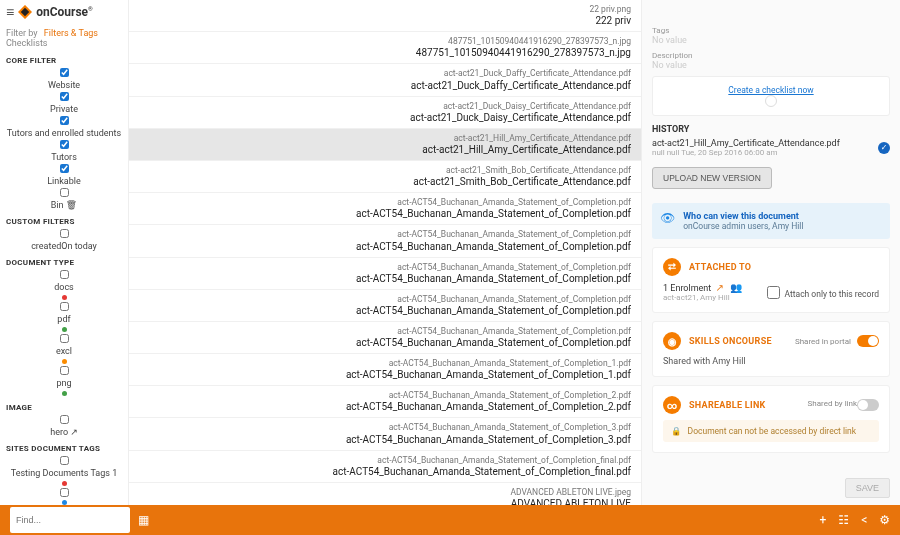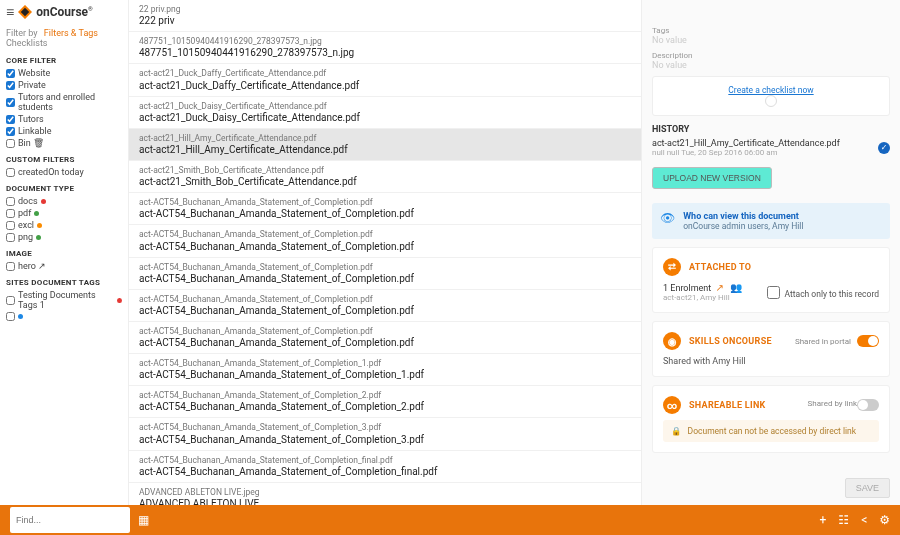--- a/index.html
+++ b/index.html
@@ -7,41 +7,41 @@
 .app { display: flex; height: 505px; width: 900px; }
 .sidebar { width: 128px; flex-shrink: 0; background: #fff; padding: 4px 6px; overflow-y: auto; font-size: 9px; }
 .logo-row { display: flex; align-items: center; gap: 4px; margin-bottom: 8px; }
 .menu-icon { font-size: 14px; color: #555; }
 .logo-txt { font-size: 12px; font-weight: bold; letter-spacing: 0; }
 .logo-txt sup { font-size: 6px; }
 .filter-row { margin: 4px 0 8px 0; font-size: 9px; }
 .tab { color: #888; margin-right: 4px; }
 .tab.active { color: #e8740c; }
 .section-hd { font-size: 8px; font-weight: bold; color: #333; letter-spacing: 0.3px; margin: 6px 0 2px 0; }
-.filter-item { display: flex; align-items: center; gap: 3px; padding: 1px 0; font-size: 9px; color: #444; }
+.filter-item { display: flex; align-items: center; gap: 3px; padding: 1px 0; font-size: 9px; color: #444; flex-direction: column; }
 .filter-item input[type="checkbox"] { width: 9px; height: 9px; accent-color: #1976d2; }
 .dot { width: 5px; height: 5px; border-radius: 50%; display: inline-block; }
 .dot-red { background:#e53935; } .dot-green { background:#43a047; } .dot-orange { background:#fb8c00; } .dot-blue { background:#1e88e5; }
 .main-list { flex: 1; overflow-y: auto; background: #fff; border-left: 1px solid #eee; border-right: 1px solid #eee; }
-.doc-row { padding: 4px 10px; border-bottom: 1px solid #f0f0f0; cursor: pointer; }
+.doc-row { padding: 4px 10px; border-bottom: 1px solid #f0f0f0; cursor: pointer; text-align: right; }
 .doc-row.selected { background: #e6e6e6; }
 .doc-small { font-size: 8.5px; color: #777; line-height: 1.2; }
 .doc-big { font-size: 10px; color: #222; line-height: 1.3; }
 .right-panel { width: 258px; flex-shrink: 0; background: #fafafa; padding: 22px 10px; overflow-y: auto; font-size: 9px; }
 .rp-label { font-size: 8px; color: #999; margin-top: 4px; }
 .rp-noval { font-size: 9px; color: #ccc; margin-bottom: 6px; }
 .checklist-card { background: #fff; border: 1px solid #eee; border-radius: 3px; padding: 8px; margin: 6px 0; display: flex; justify-content: space-between; align-items: center; flex-direction: column; }
 .checklist-link { color: #1976d2; text-decoration: underline; font-size: 8.5px; }
 .circle-indicator { width: 12px; height: 12px; border-radius: 50%; border: 1.5px solid #ddd; }
 .history-hd { font-size: 9px; font-weight: bold; margin-top: 8px; color: #333; }
 .history-item { display: flex; justify-content: space-between; align-items: center; padding: 4px 0; }
 .history-name { font-size: 9px; color: #333; }
 .history-meta { font-size: 8px; color: #aaa; }
 .check-badge { width: 12px; height: 12px; border-radius: 50%; background: #1565c0; color: #fff; display: flex; align-items: center; justify-content: center; font-size: 8px; }
-.btn-outline { font-size: 8.5px; padding: 5px 10px; border: 1px solid #bbb; background: #5eead4; border-radius: 3px; color: #555; margin: 6px 0; display: inline-block; }
+.btn-outline { font-size: 8.5px; padding: 5px 10px; border: 1px solid #bbb; background: #e5e5e5; border-radius: 3px; color: #555; margin: 6px 0; display: inline-block; }
 .who-card { background: #e6f2fa; border-radius: 3px; padding: 8px; margin: 8px 0; display:flex; gap:8px; align-items:flex-start; }
 .section-card { background: #fff; border: 1px solid #f0f0f0; border-radius: 3px; padding: 10px; margin: 8px 0; }
 .sec-head { display: flex; align-items: center; gap: 8px; margin-bottom: 6px; justify-content: space-between; }
 .sec-head-left { display:flex; align-items:center; gap:8px; }
 .sec-icon { width: 18px; height: 18px; border-radius: 50%; background: #f57c00; color: #fff; display: flex; align-items: center; justify-content: center; font-size: 10px; font-weight: bold; flex-shrink:0; }
 .sec-title { font-size: 9px; font-weight: bold; color: #e8740c; letter-spacing: 0.3px; }
 .sec-sub { font-size: 8px; color: #888; }
 .toggle { width: 22px; height: 12px; border-radius: 6px; position: relative; }
 .toggle.on { background: #f57c00; } .toggle.off { background: #ccc; }
 .toggle::after { content:""; width:10px; height:10px; background:#fff; border-radius:50%; position:absolute; top:1px; }

